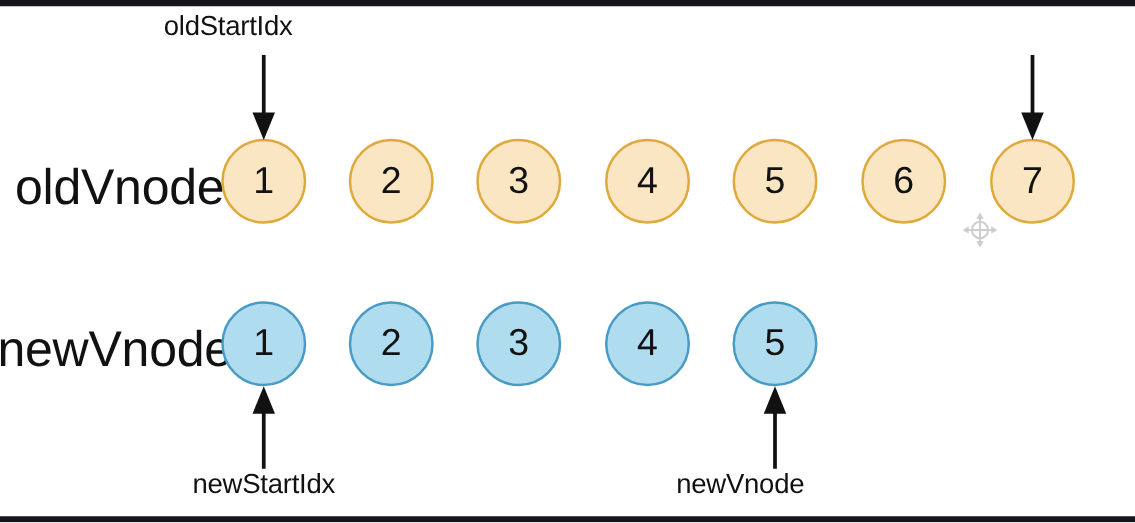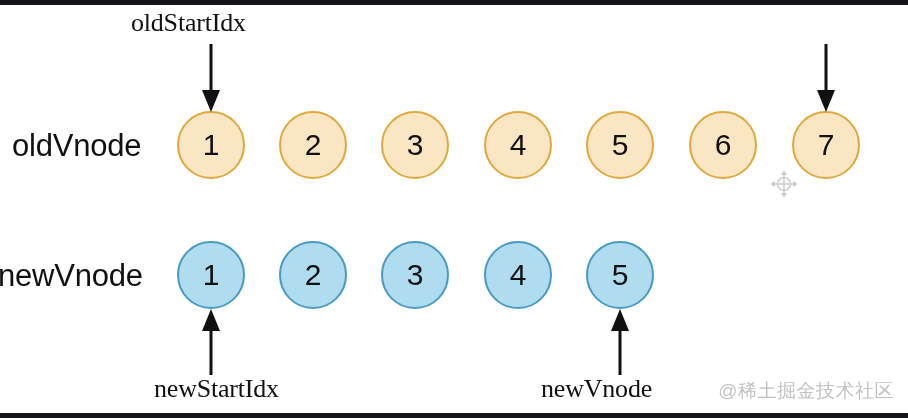--- a/index.html
+++ b/index.html
@@ -22,21 +22,21 @@
     width: 908px;
     height: 5px;
     background: #15161c;
   }
   .edge-bar.top { top: 0; }
   .edge-bar.bottom { bottom: 0; }
 
   
   .row-label {
     position: absolute;
-    font-size: 31px;
+    font-size: 40px;
     color: #111111;
     white-space: nowrap;
     letter-spacing: -0.2px;
   }
   #label-oldvnode {
     left: 12px;
     top: 128px;
   }
   #label-newvnode {
     left: -2px;
@@ -63,25 +63,24 @@
   }
   .node.new {
     background: #afddef;
     border: 2px solid #4a9bc4;
   }
   .node-text { pointer-events: none; }
 
   
   .ptr-label {
     position: absolute;
-    font-size: 26px;
+    font-size: 22px;
     color: #111111;
     white-space: nowrap;
     letter-spacing: -0.2px;
-    font-family: Liberation Serif, serif;
   }
   #label-oldstartidx { left: 131px; top: 8px; }
   #label-oldendidx   { left: 752px; top: 8px; }
   #label-newstartidx { left: 126px; top: 374px; margin-left: 28px; }
   #label-newendidx   { left: 541px; top: 374px; }
 
   
   .arrow-svg {
     position: absolute;
     overflow: visible;
@@ -194,17 +193,16 @@
       <circle cx="16" cy="16" r="6.5"></circle>
       <line x1="16" y1="4" x2="16" y2="28"></line>
       <line x1="4" y1="16" x2="28" y2="16"></line>
       <polygon points="16,2 13,7 19,7" fill="#8a8a8a" stroke="none"></polygon>
       <polygon points="16,30 13,25 19,25" fill="#8a8a8a" stroke="none"></polygon>
       <polygon points="2,16 7,13 7,19" fill="#8a8a8a" stroke="none"></polygon>
       <polygon points="30,16 25,13 25,19" fill="#8a8a8a" stroke="none"></polygon>
     </g>
   </svg>
 
-  <div id="watermark">@稀土掘金技术社区</div>
 
   <div class="edge-bar bottom"></div>
 
 </div>
 
 </body></html>

